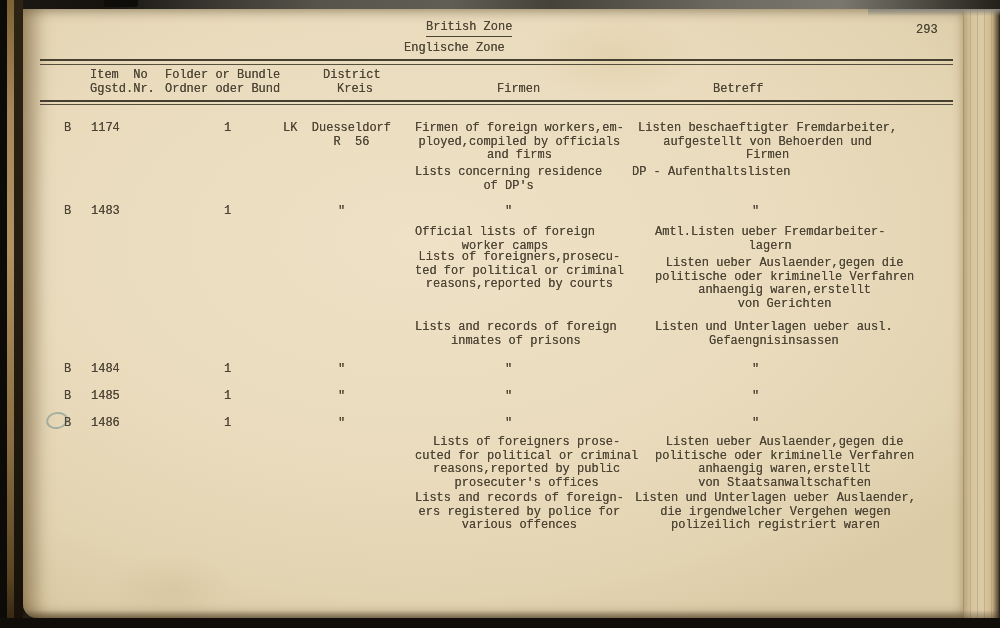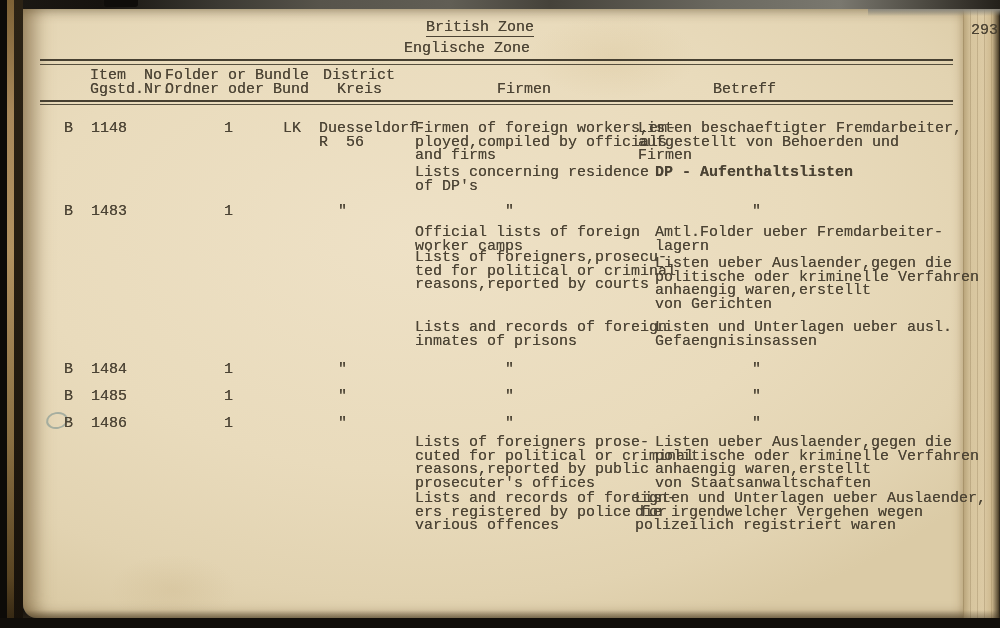--- a/index.html
+++ b/index.html
@@ -41,23 +41,24 @@
     box-shadow:
       inset 22px 0 18px -10px rgba(105,80,42,.55),
       inset -8px 0 10px -5px rgba(140,112,66,.35),
       inset 0 10px 12px -8px rgba(80,65,40,.45),
       inset 0 -10px 12px -7px rgba(95,75,45,.5);
   }
   
   .t{
     position:absolute;z-index:6;white-space:pre;
     font-family:"Liberation Mono","DejaVu Sans Mono",monospace;
-    font-size:15px;line-height:13.5px;
+    font-size:12px;line-height:13.5px;
     color:#4b4334;
     text-shadow:0 0 .6px rgba(70,60,45,.75);
+    text-align:center;
   }
   .ul{border-bottom:1.2px solid #4b4334;padding-bottom:1px;}
   .rule{position:absolute;left:40px;width:913px;background:#474031;z-index:6;}
   .rk{height:2px;} .rn{height:1.4px;opacity:.9;}
   .pencil-circle{
     position:absolute;left:46px;top:412px;width:18px;height:13px;z-index:6;
     border:2.4px solid rgba(150,164,154,.8);border-radius:50%;
     transform:rotate(-10deg);
   }
 </style>
@@ -69,61 +70,61 @@
 <div class="top-notch"></div>
 <div class="corner-grey"></div>
 <div class="spine-black"></div>
 <div class="spine-cover"></div>
 <div class="spine-dark"></div>
 <div class="right-strip"></div>
 <div class="bottom-fade"></div>
 <div class="bottom-bar"></div>
 
 <div class="t ul" style="left:426px;top:21px;">British Zone</div>
-<div class="t" style="left:971px;top:24px;">293</div>
+<div class="t" style="left:916px;top:24px;">293</div>
 <div class="t" style="left:404px;top:42px;">Englische Zone</div>
 
 <div class="rule rk" style="top:59px;"></div>
 <div class="rule rn" style="top:63.5px;"></div>
 <div class="rule rk" style="top:99.5px;"></div>
 <div class="rule rn" style="top:103.5px;"></div>
 
 <div class="t" style="left:90px;top:69px;">Item  No</div>
 <div class="t" style="left:90px;top:83px;">Ggstd.Nr.</div>
 <div class="t" style="left:165px;top:69px;">Folder or Bundle</div>
 <div class="t" style="left:165px;top:83px;">Ordner oder Bund</div>
 <div class="t" style="left:323px;top:69px;">District</div>
 <div class="t" style="left:337px;top:83px;">Kreis</div>
 <div class="t" style="left:497px;top:83px;">Firmen</div>
 <div class="t" style="left:713px;top:83px;">Betreff</div>
 
 <div class="t" style="left:64px;top:122px;">B</div>
-<div class="t" style="left:91px;top:122px;">1148</div>
+<div class="t" style="left:91px;top:122px;">1174</div>
 <div class="t" style="left:224px;top:122px;">1</div>
 <div class="t" style="left:283px;top:122px;">LK  Duesseldorf
     R  56</div>
 <div class="t" style="left:415px;top:122px;">Firmen of foreign workers,em-
 ployed,compiled by officials
 and firms</div>
 <div class="t" style="left:638px;top:122px;">Listen beschaeftigter Fremdarbeiter,
 aufgestellt von Behoerden und
 Firmen</div>
 <div class="t" style="left:415px;top:166px;">Lists concerning residence
 of DP's</div>
-<div class="t" style="left:655px;top:166px;font-weight:bold;">DP - Aufenthaltslisten</div>
+<div class="t" style="left:632px;top:166px;">DP - Aufenthaltslisten</div>
 
 <div class="t" style="left:64px;top:205px;">B</div>
 <div class="t" style="left:91px;top:205px;">1483</div>
 <div class="t" style="left:224px;top:205px;">1</div>
 <div class="t" style="left:338px;top:205px;">"</div>
 <div class="t" style="left:505px;top:205px;">"</div>
 <div class="t" style="left:752px;top:205px;">"</div>
 <div class="t" style="left:415px;top:226px;">Official lists of foreign
 worker camps</div>
-<div class="t" style="left:655px;top:226px;">Amtl.Folder ueber Fremdarbeiter-
+<div class="t" style="left:655px;top:226px;">Amtl.Listen ueber Fremdarbeiter-
 lagern</div>
 <div class="t" style="left:415px;top:251px;">Lists of foreigners,prosecu-
 ted for political or criminal
 reasons,reported by courts</div>
 <div class="t" style="left:655px;top:257px;">Listen ueber Auslaender,gegen die
 politische oder kriminelle Verfahren
 anhaengig waren,erstellt
 von Gerichten</div>
 <div class="t" style="left:415px;top:321px;">Lists and records of foreign
 inmates of prisons</div>

